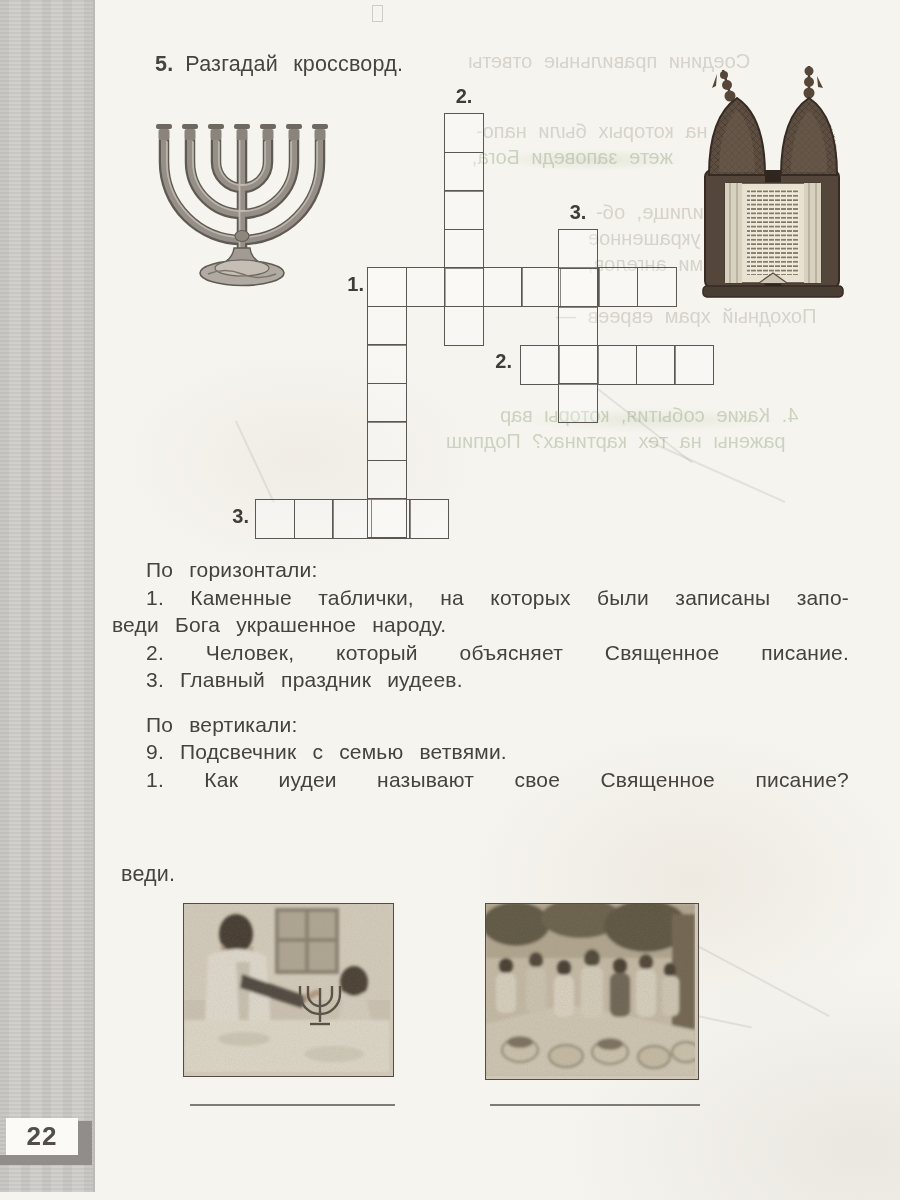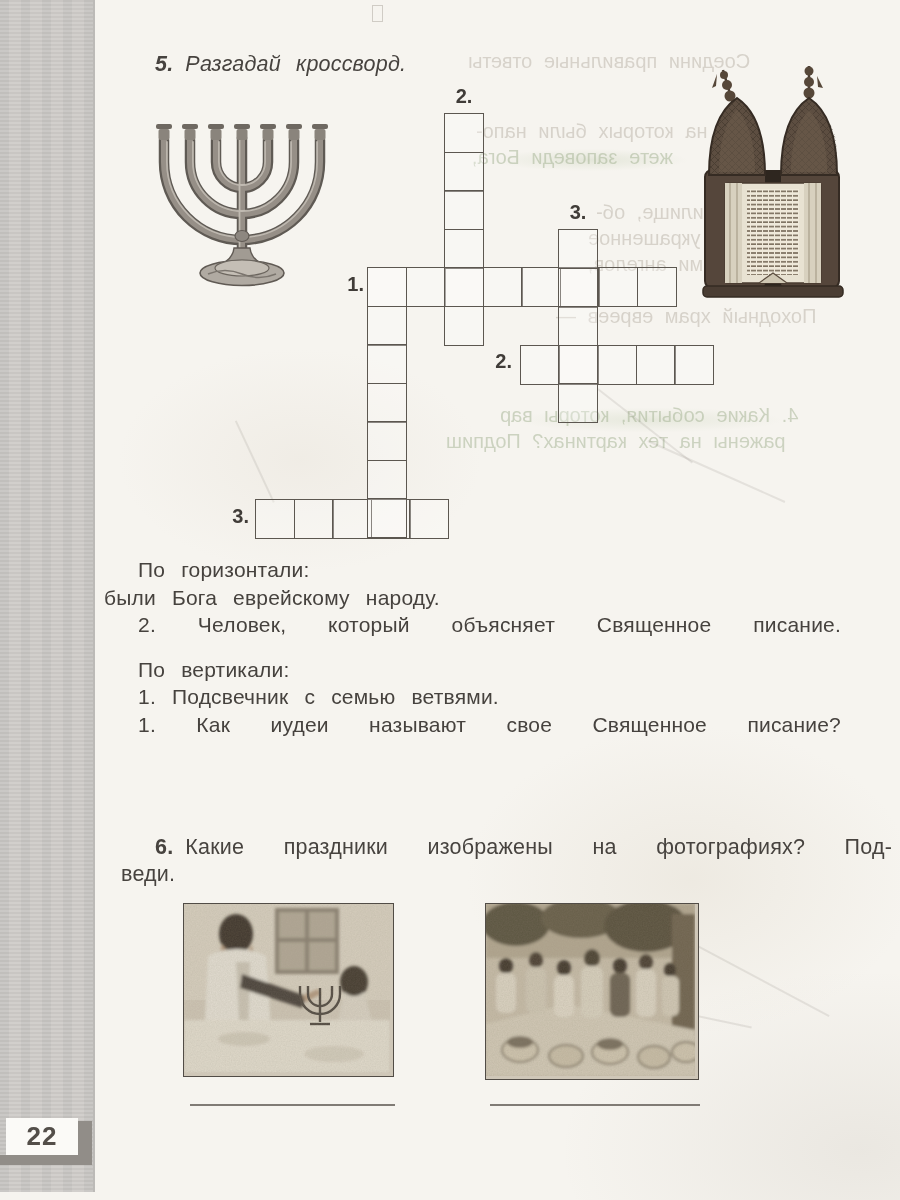--- a/index.html
+++ b/index.html
@@ -25,25 +25,25 @@
   .page-tab{position:absolute;left:6px;top:1118px;width:72px;height:37px;background:#fbfaf7;
     display:flex;align-items:center;justify-content:center;
     font-weight:bold;font-size:26px;color:#534e49;letter-spacing:1px;}
   .tab-vbar{position:absolute;left:78px;top:1121px;width:14px;height:44px;background:#918d88;}
   .tab-hbar{position:absolute;left:0px;top:1155px;width:92px;height:10px;background:#918d88;}
 
   
   .h-line{position:absolute;left:121px;width:737px;font-size:21.5px;line-height:27px;
     color:#47433f;word-spacing:9px;letter-spacing:.2px;}
   .h-line .num{font-weight:bold;margin-right:12px;}
-  .t5{top:51px;padding-left:34px;font-style:italic;}
+  .t5{top:51px;padding-left:34px;}
   .t6-1{top:834px;padding-left:34px;text-align:justify;text-align-last:justify;-moz-text-align-last:justify;word-spacing:normal;}
   .t6-2{top:861px;}
 
-  .clues{position:absolute;left:104px;top:556px;width:737px;font-size:21px;color:#46423e;}
+  .clues{position:absolute;left:112px;top:556px;width:737px;font-size:21px;color:#46423e;}
   .cl-line{height:27.5px;line-height:27.5px;white-space:nowrap;word-spacing:10px;letter-spacing:.2px;}
   .cl-line.ind{padding-left:34px;}
   .cl-line.wide{white-space:normal;text-align:justify;text-align-last:justify;-moz-text-align-last:justify;word-spacing:normal;}
   .cl-line.gap{margin-top:17px;}
 
   
   #crossword{position:absolute;left:0;top:0;width:900px;height:1200px;pointer-events:none;}
   .cw-cell{position:absolute;width:40px;height:40px;box-sizing:border-box;
     border:1.6px solid #5c5750;background:rgba(255,255,255,.28);pointer-events:auto;}
   .cw-label{position:absolute;width:32px;font-size:20px;font-weight:bold;color:#403c38;}
@@ -249,28 +249,29 @@
       <div class="cw-label down" style="left: 562px; top: 201px;">3.</div>
       <div class="cw-cell" style="left: 558px; top: 229px;"></div>
       <div class="cw-cell" style="left: 558px; top: 267.5px;"></div>
       <div class="cw-cell" style="left: 558px; top: 306px;"></div>
       <div class="cw-cell" style="left: 558px; top: 344.5px;"></div>
       <div class="cw-cell" style="left: 558px; top: 383px;"></div>
     </div>
 
   <div class="clues" id="clues">
       <div class="cl-line ind">По горизонтали:</div>
-      <div class="cl-line">были Бога еврейскому народу.</div>
+      <div class="cl-line ind wide">1. Каменные таблички, на которых были записаны запо-</div>
+      <div class="cl-line">веди Бога украшенное народу.</div>
       <div class="cl-line ind wide">2. Человек, который объясняет Священное писание.</div>
+      <div class="cl-line ind">3. Главный праздник иудеев.</div>
       <div class="cl-line ind gap">По вертикали:</div>
-      <div class="cl-line ind">1. Подсвечник с семью ветвями.</div>
+      <div class="cl-line ind">9. Подсвечник с семью ветвями.</div>
       <div class="cl-line ind wide">1. Как иудеи называют свое Священное писание?</div>
     </div>
 
-  <div class="h-line t6-1"><span class="num">6.</span><span>Какие праздники изображены на фотографиях? Под-</span></div>
   <div class="h-line t6-2">веди.</div>
 
   <div class="photo photo1">
     <svg width="206" height="169" viewBox="0 0 206 169">
       <defs>
         <filter id="soft1">
             <feGaussianBlur stdDeviation="1.4"></feGaussianBlur>
           </filter>
         <filter id="grain1">
             <feTurbulence type="fractalNoise" baseFrequency="0.8" numOctaves="2"></feTurbulence>

